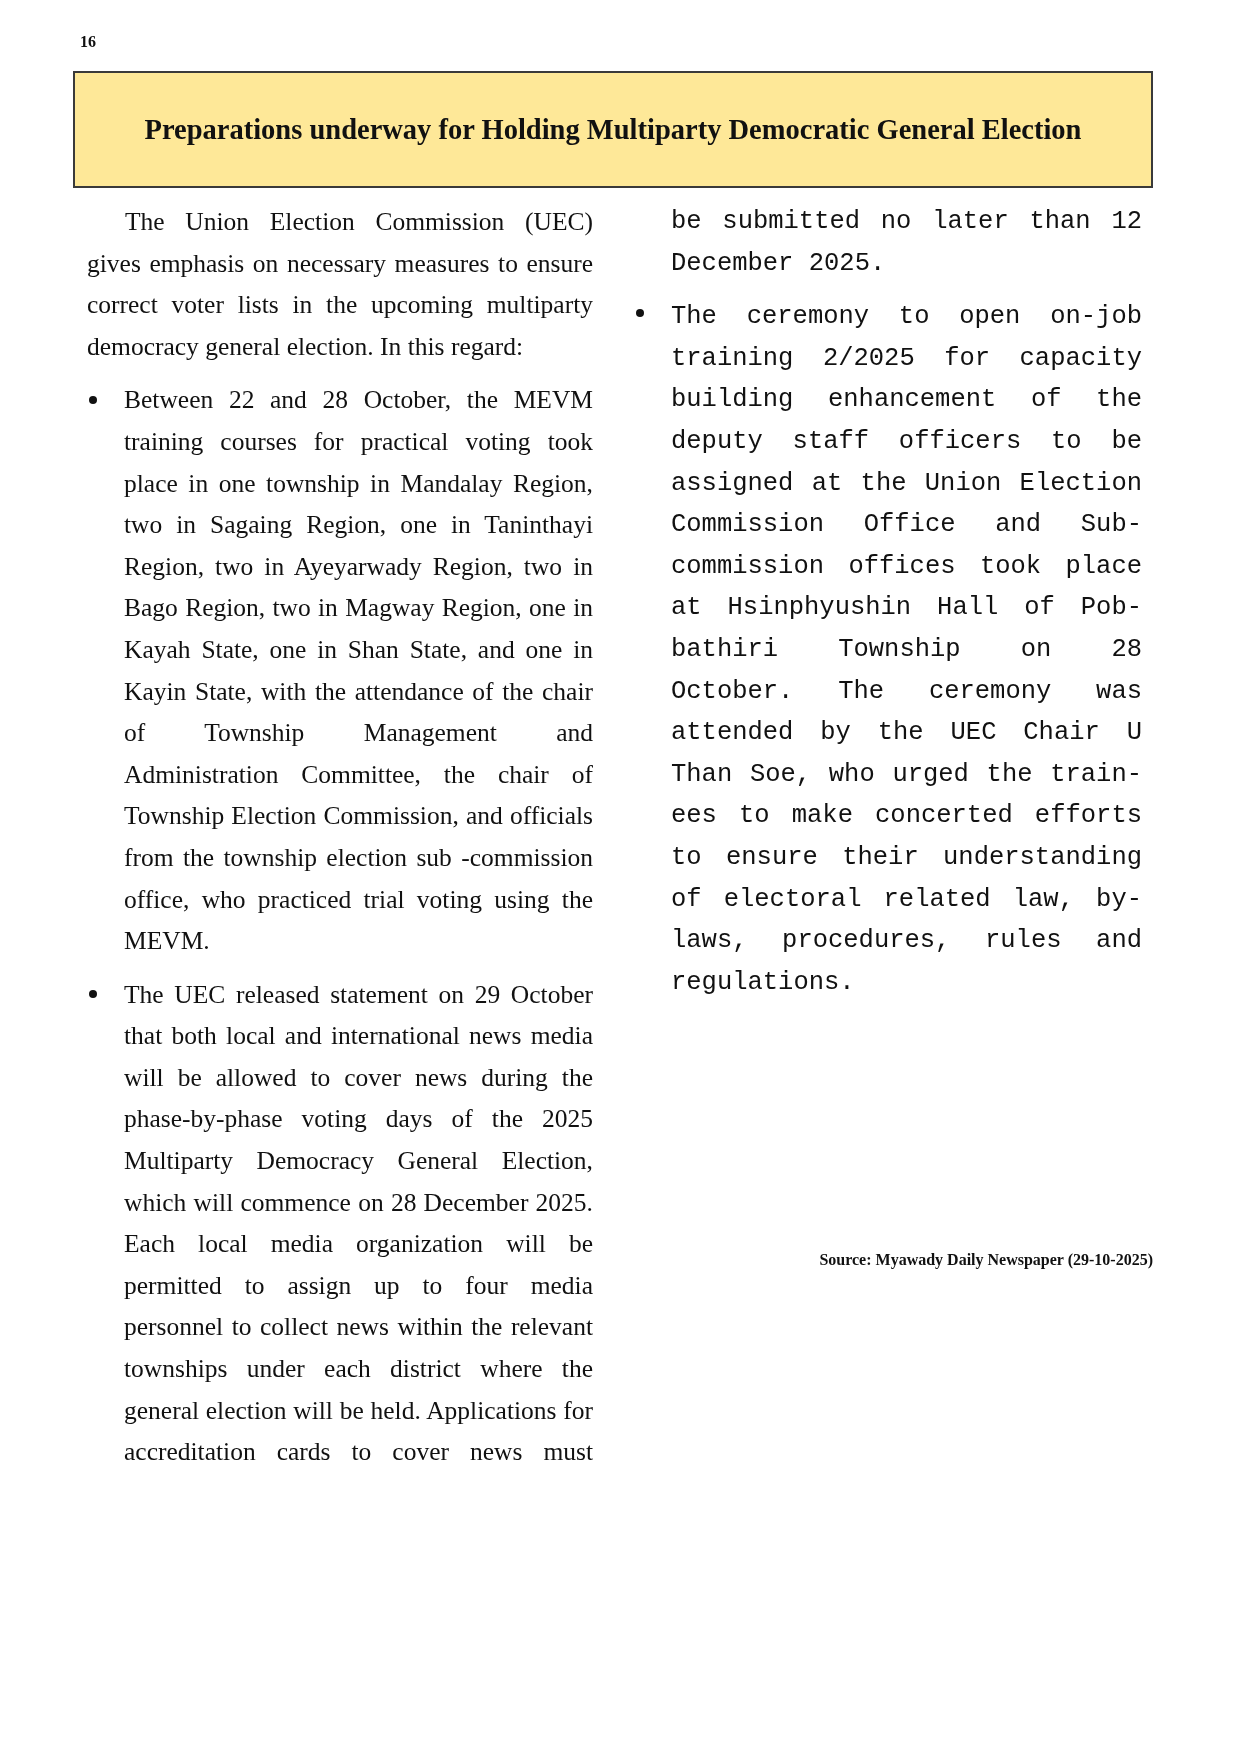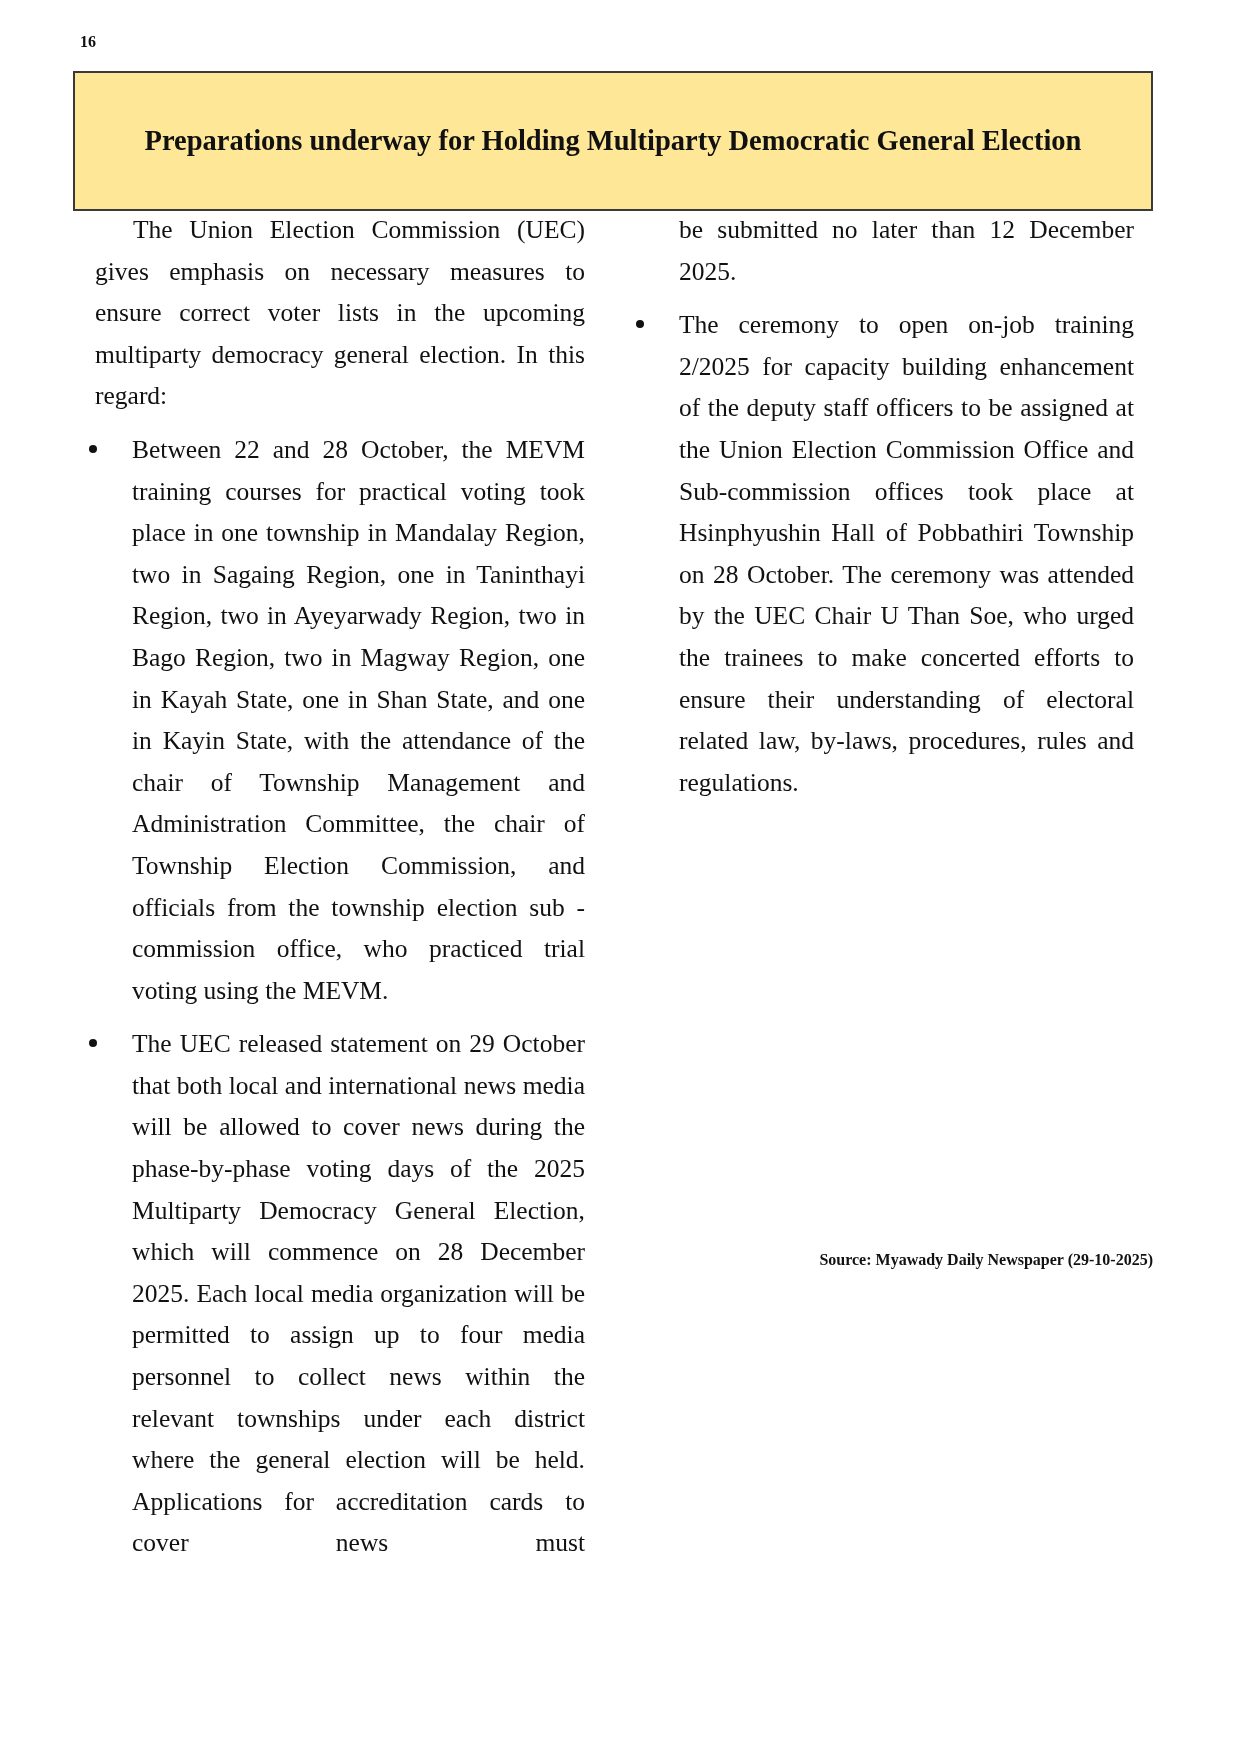--- a/index.html
+++ b/index.html
@@ -5,37 +5,37 @@
   html, body { margin: 0; padding: 0; background: #ffffff; }
   body {
     width: 1241px; height: 1755px; position: relative; overflow: hidden;
     font-family: "Liberation Serif", "DejaVu Serif", serif; color: #111111;
   }
   .page-number {
     position: absolute; left: 80px; top: 33px;
     font-weight: bold; font-size: 16px;
   }
   .title-box {
-    position: absolute; left: 73px; top: 71px; width: 1080px; height: 140px;
+    position: absolute; left: 73px; top: 71px; width: 1080px; height: 117px;
     box-sizing: border-box; border: 2px solid #3a3a3a;
     background: #fee898;
     display: flex; align-items: center; justify-content: center;
   }
   .title-box h1 {
     margin: 0; font-size: 28.5px; font-weight: bold; letter-spacing: 0;
     color: #111111; white-space: nowrap;
   }
   .col {
     position: absolute; top: 201px;
     font-size: 25.5px; line-height: 41.6px; text-align: justify;
     hyphens: manual;
   }
   .col-left { left: 87px; width: 506px; }
-  .col-right { left: 634px; width: 508px; }
-  .col p { margin: 8px; }
+  .col-right { left: 634px; width: 508px; font-family: Liberation Mono, monospace; }
+  .col p { margin: 0; }
   .para-indent { text-indent: 38px; }
   .gap { margin-top: 12px !important; }
   .bullet-item {
     position: relative; padding-left: 37px; margin: 0;
   }
   .bullet-item .dot {
     position: absolute; left: 0; top: 0; width: 12px; text-align: center;
   }
   .bullet-item .dot::before {
     content: ""; display: inline-block; width: 8px; height: 8px;

